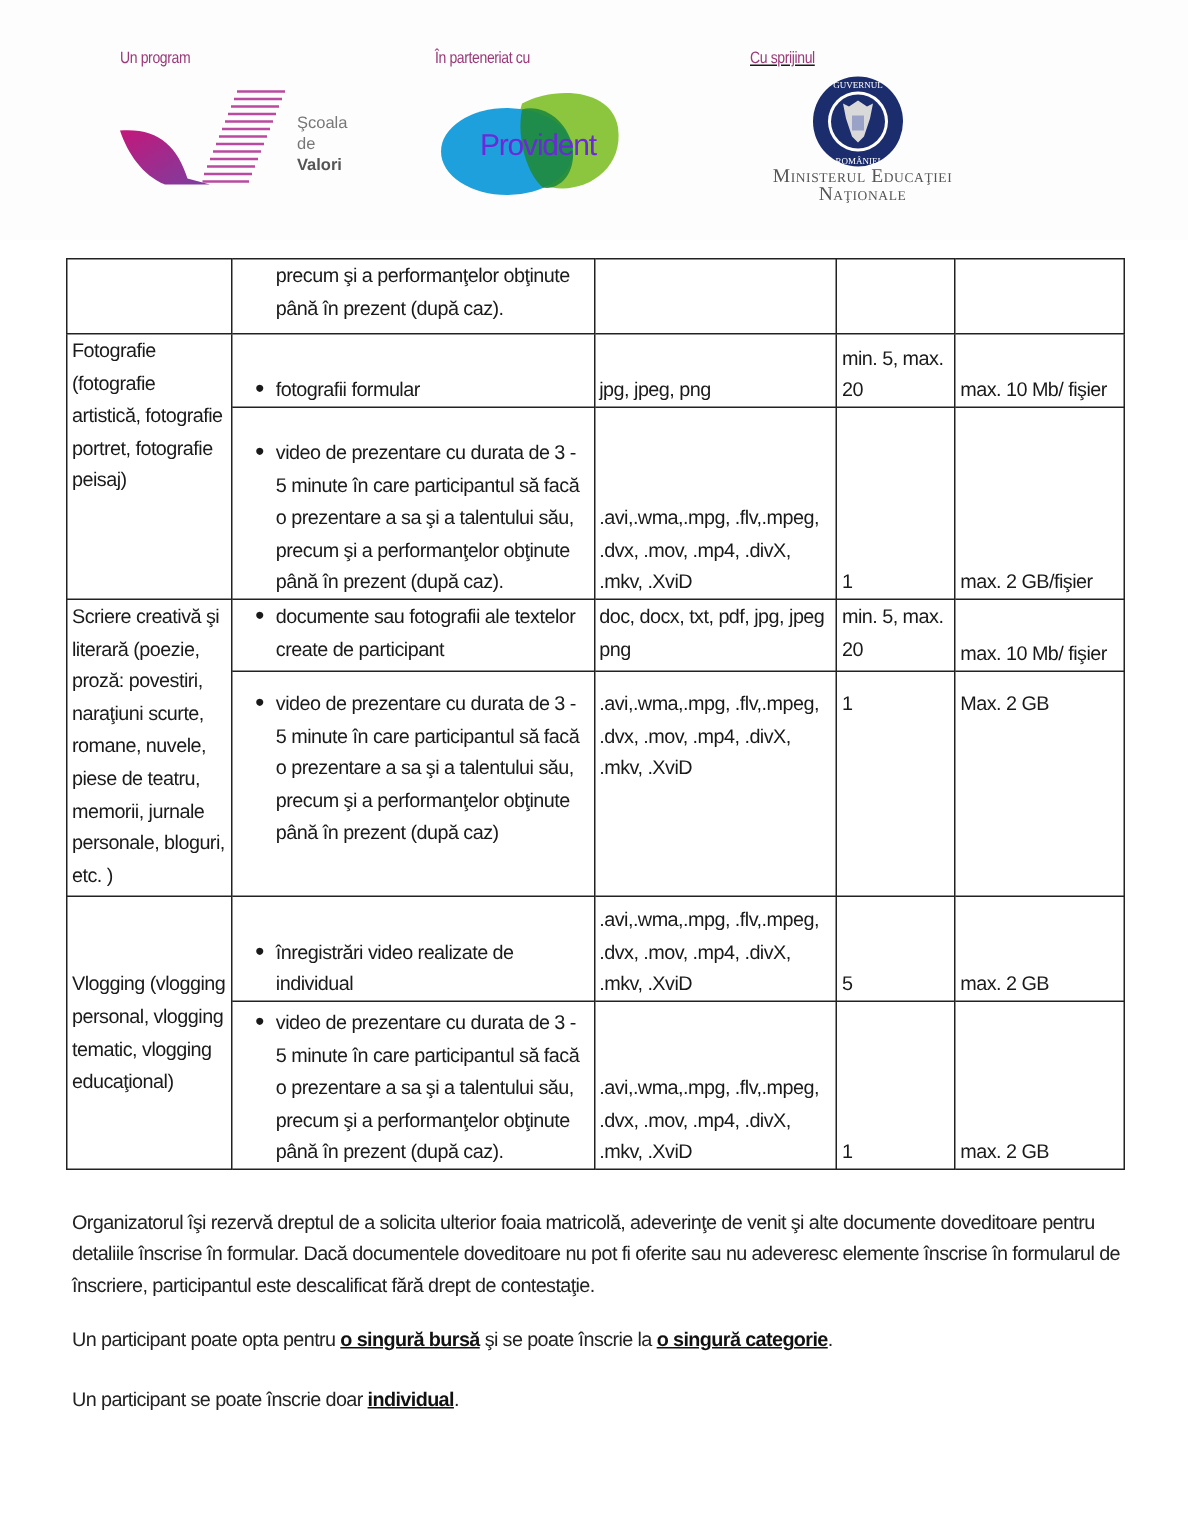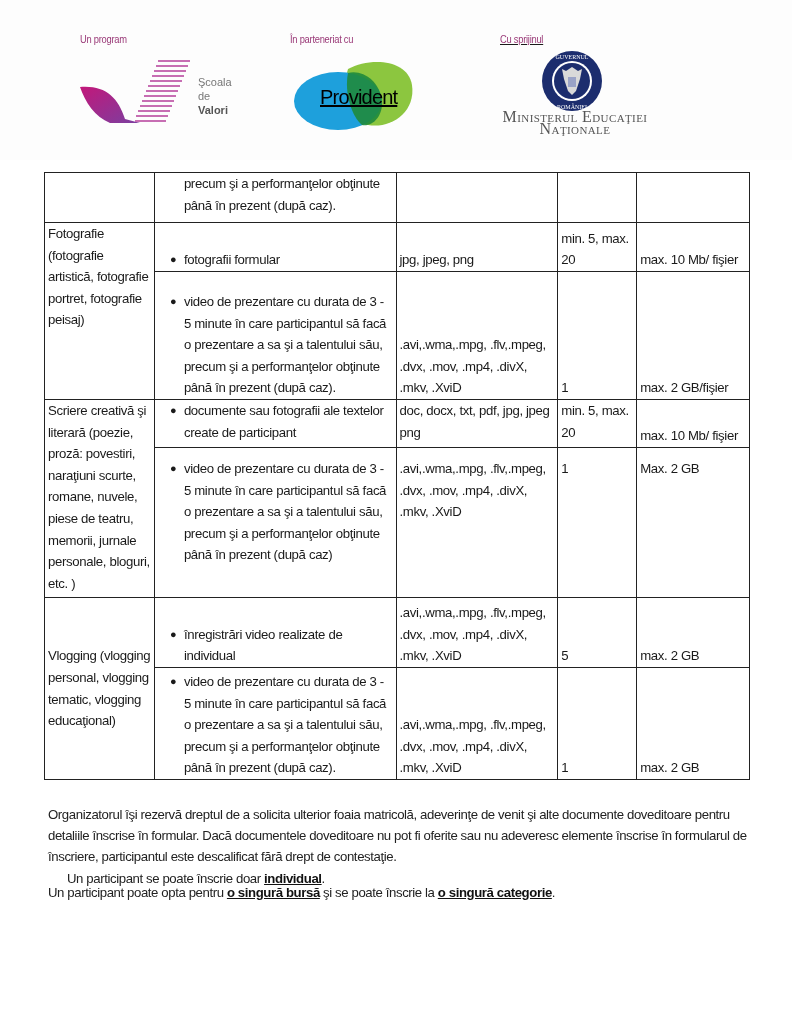--- a/index.html
+++ b/index.html
@@ -26,27 +26,27 @@
   .scoala-mark { position: absolute; left: 0; top: 24px; width: 160px; height: 70px; }
   .scoala-text {
     position: absolute; left: 118px; top: 42px;
     font-family: "Liberation Sans", sans-serif; font-size: 11px; line-height: 14px; color: #777;
   }
   .scoala-text b { color: #555; }
 
   .provident-mark { position: absolute; left: 0; top: 22px; width: 130px; height: 78px; }
   .provident-word {
     position: absolute; left: 30px; top: 53px;
-    font-family: "Liberation Sans", sans-serif; font-size: 20px; color: #000000; letter-spacing: -0.8px; text-decoration: underline;
+    font-family: "Liberation Sans", sans-serif; font-size: 20px; color: #6d28d9; letter-spacing: -0.8px;
   }
 
   .minister-seal { position: absolute; left: 40px; top: 16px; width: 64px; height: 64px; }
   .minister-name {
     position: absolute; left: 0; top: 78px; width: 150px; text-align: center;
-    font-family: "Liberation Serif", serif; font-size: 16px; line-height: 12px; color: #555;
+    font-family: "Liberation Serif", serif; font-size: 13px; line-height: 12px; color: #555;
     letter-spacing: 0.4px; font-variant: small-caps;
   }
 
   
   table.req {
     position: absolute; left: 44px; top: 172px;
     width: 706px;
     border-collapse: collapse;
     font-size: 13.2px; line-height: 21.6px;
     letter-spacing: -0.35px;
@@ -69,21 +69,21 @@
   .v-bottom { vertical-align: bottom !important; }
   .v-middle { vertical-align: middle !important; }
 
   
   .para {
     position: absolute; left: 48px; width: 710px;
     font-size: 13.2px; line-height: 21px; letter-spacing: -0.4px; color: #222;
   }
   #para-1 { top: 804px; }
   #para-2 { top: 882px; }
-  #para-3 { top: 868px; margin-left: 19px; }
+  #para-3 { top: 922px; }
   .para b { font-weight: bold; color: #111; text-decoration: underline; }
 </style>
 </head>
 <body>
 
 <div class="page">
 
   <div class="header">
 
     <div class="logo-block" id="logo-scoala">

